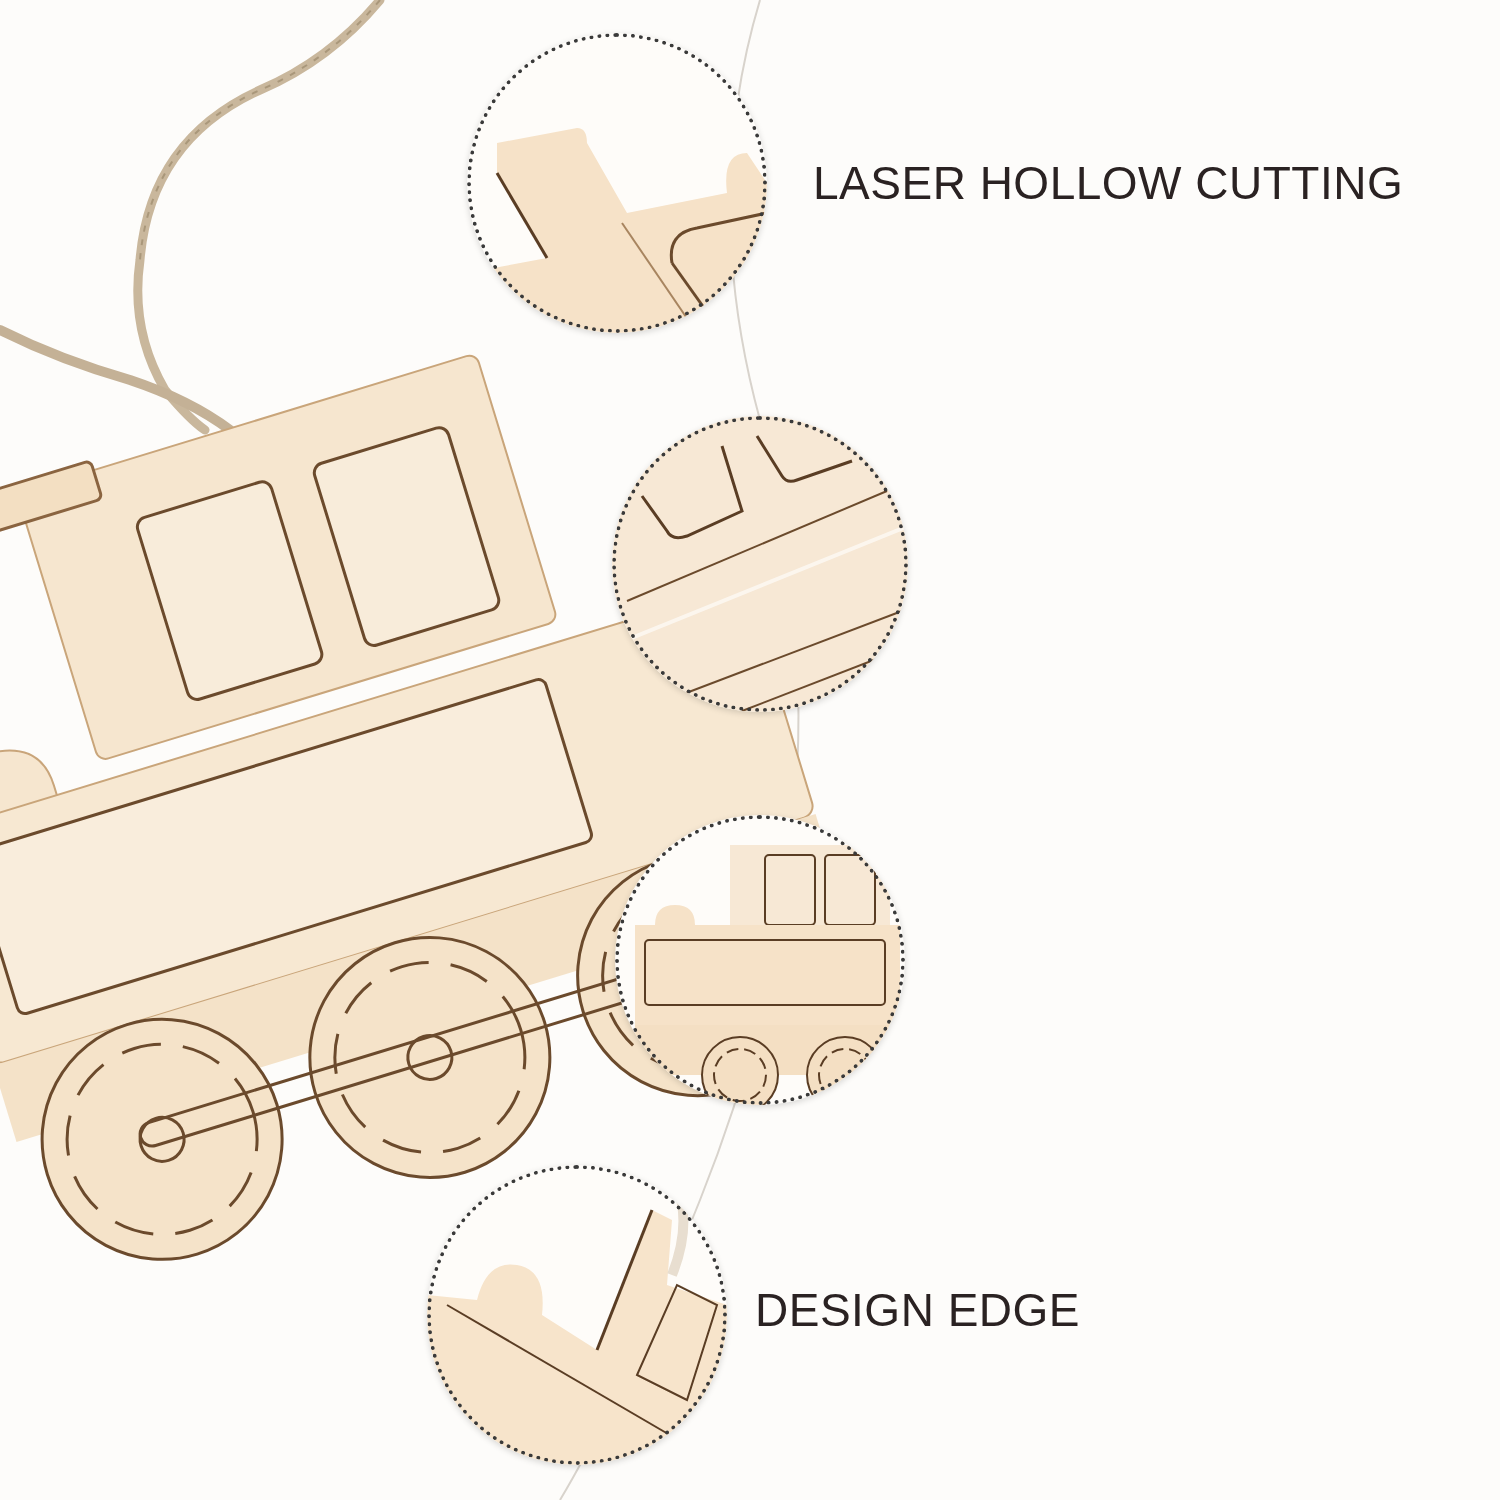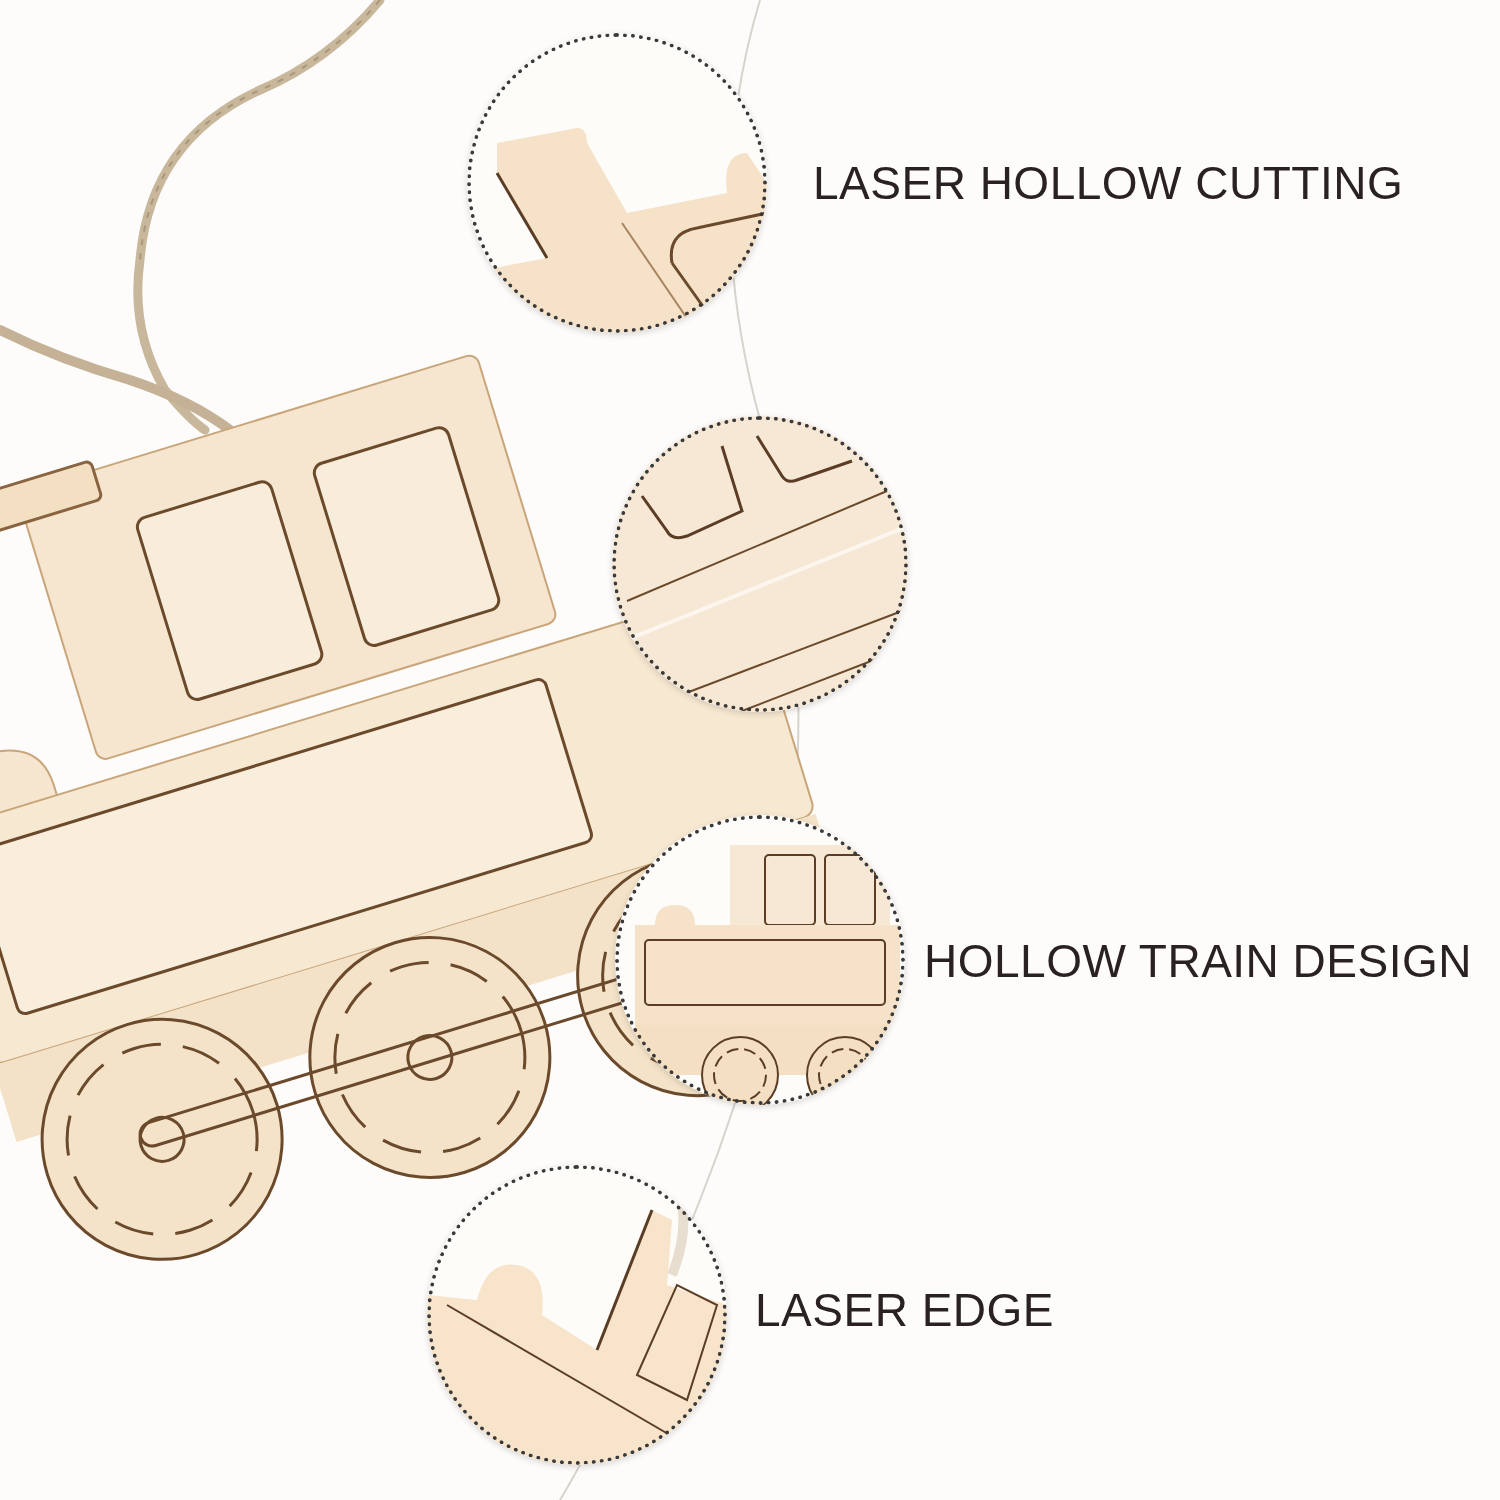--- a/index.html
+++ b/index.html
@@ -100,17 +100,16 @@
       <path d="M20 140 L260 280" stroke="#5a3d24" stroke-width="2"></path>
       <path d="M170 185 L225 45" stroke="#5a3d24" stroke-width="3"></path>
       <path d="M210 210 L250 120 L290 140 L260 235 Z" fill="none" stroke="#5a3d24" stroke-width="2"></path>
       <path d="M250 20 Q265 60 245 110" stroke="#e8ded0" stroke-width="10" fill="none"></path>
     </svg>
   </div>
 
   <div class="feature-label" style="left:813px;top:146px;">LASER HOLLOW CUTTING</div>
 
 
-  <div class="feature-label" style="left:924px;top:924px;">HOLLOW TRAIN DESIGN</div>
 
-  <div class="feature-label" style="left:755px;top:1273px;">LASER EDGE</div>
+  <div class="feature-label" style="left:755px;top:1273px;">DESIGN EDGE</div>
 
 </div>
 
 </body></html>

